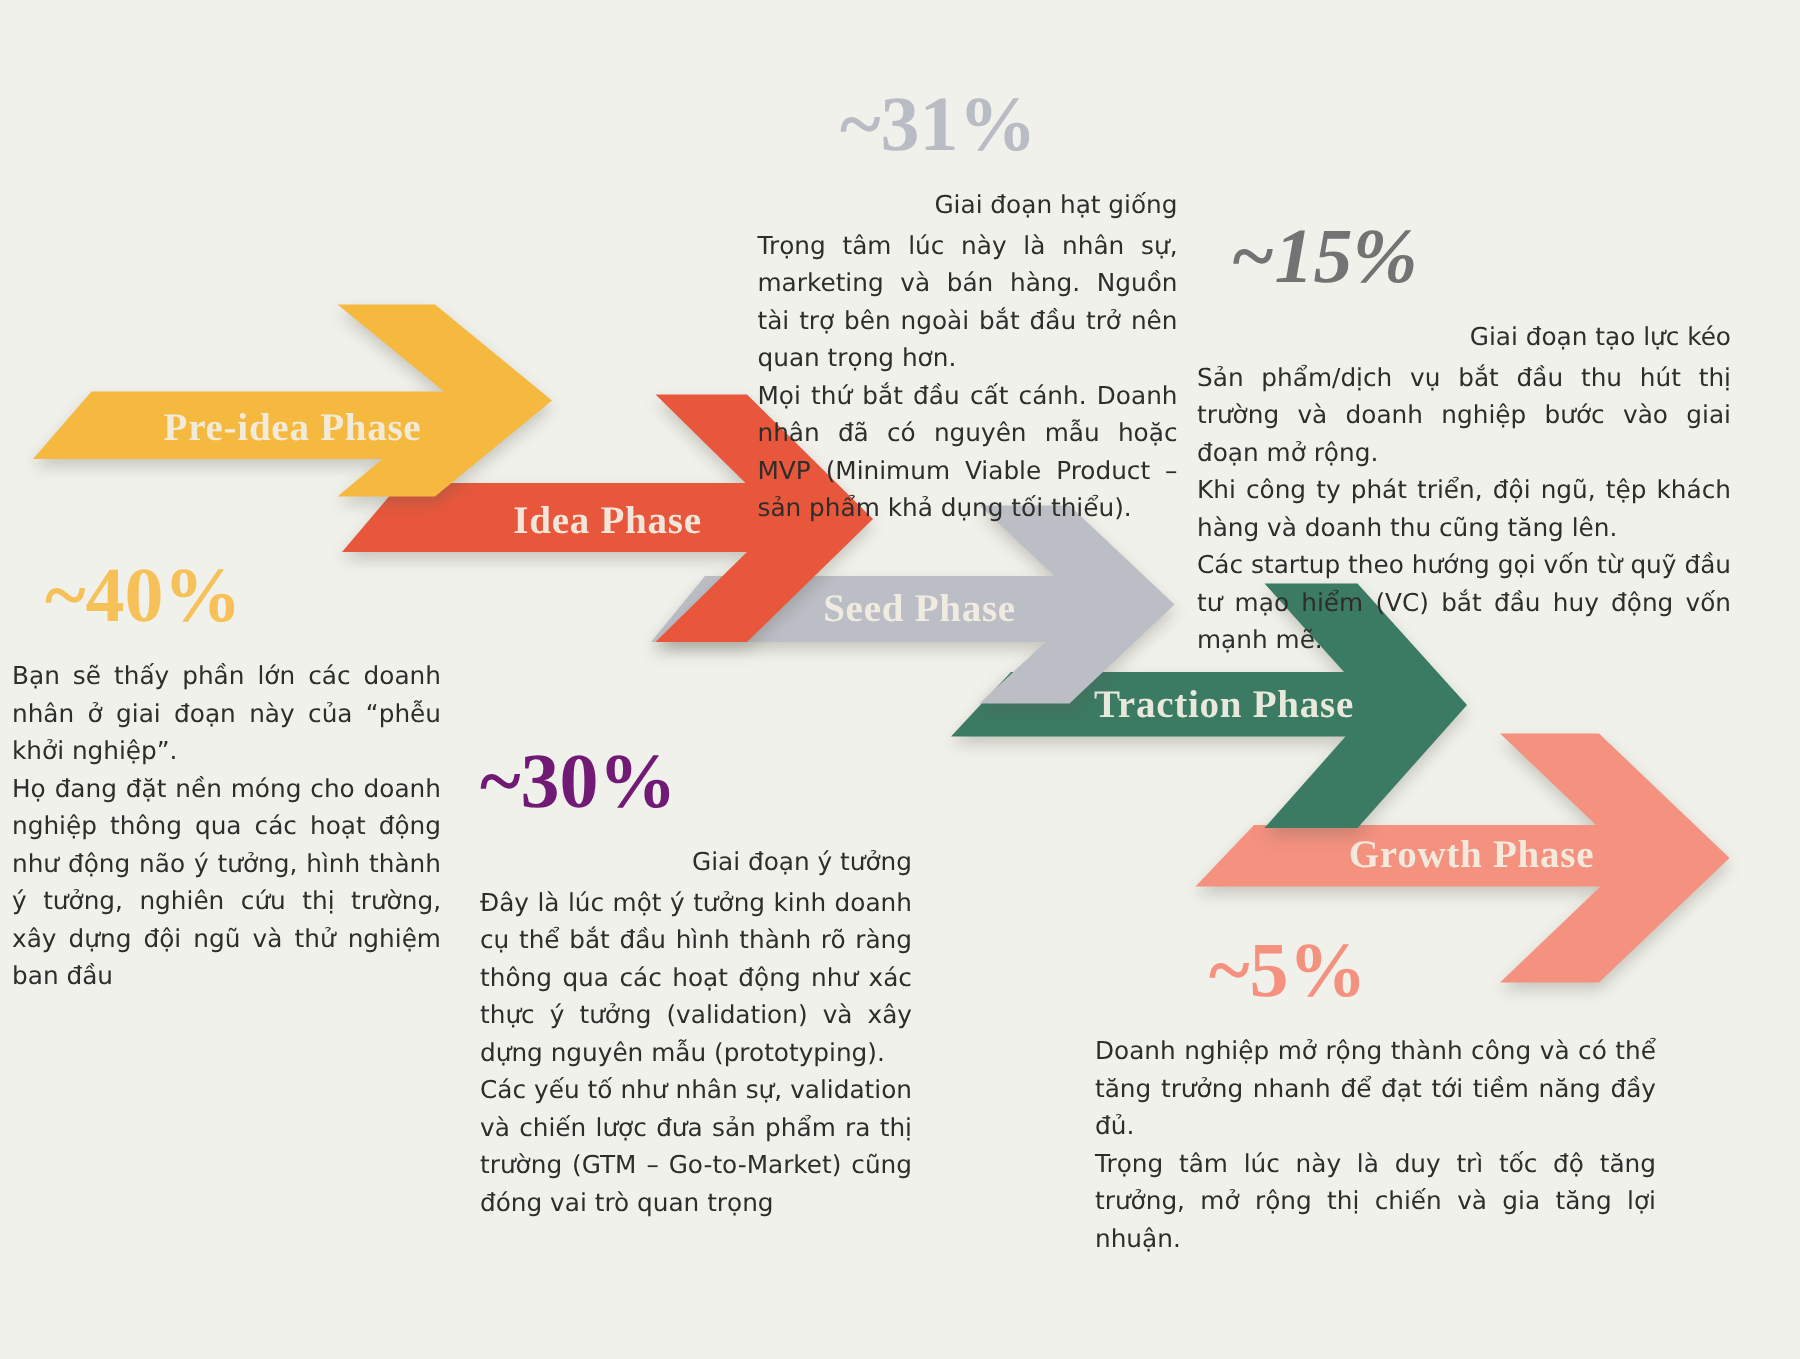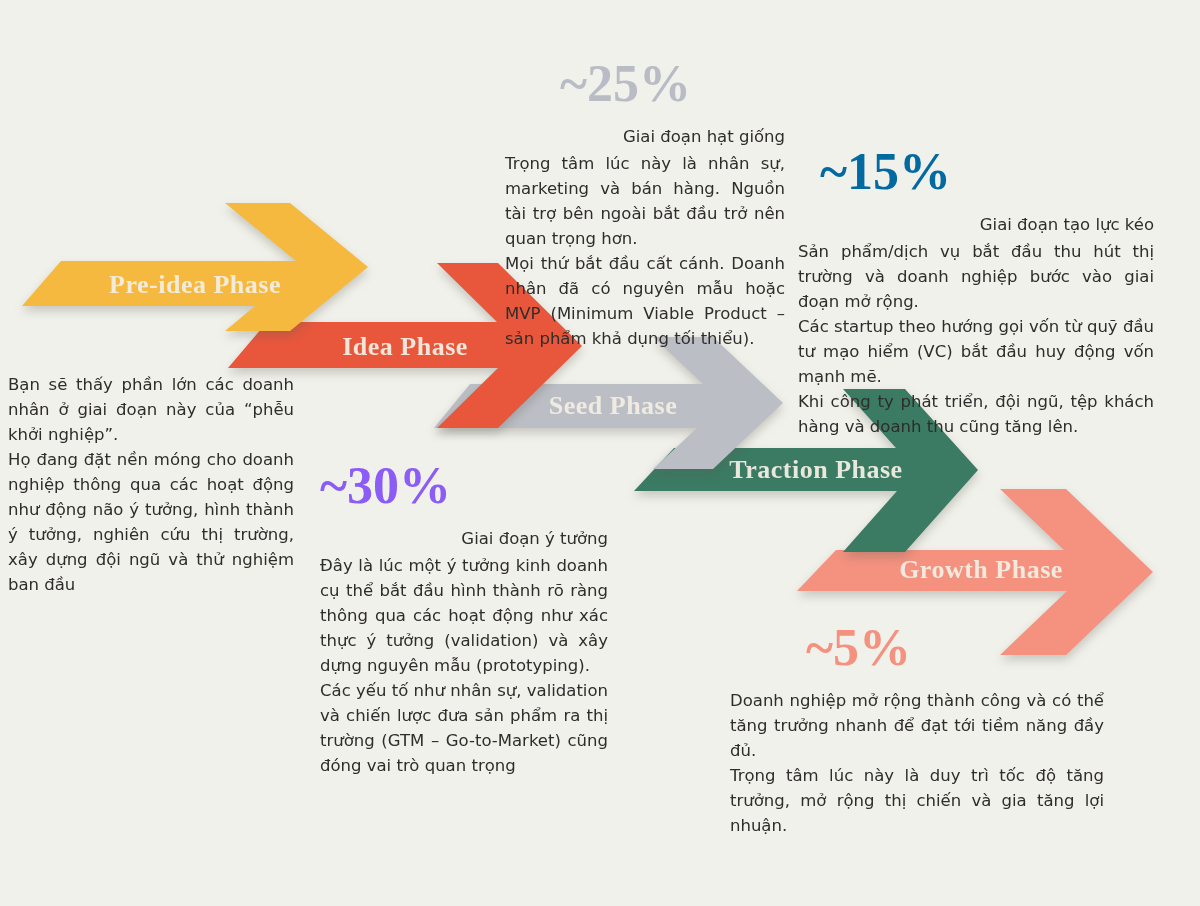--- a/index.html
+++ b/index.html
@@ -57,44 +57,45 @@
       <text class="arrow-label" x="405" y="355" text-anchor="middle" fill="#F3EEE3">Idea Phase</text>
     </g>
 
     <g class="arrow">
       <polygon points="61,261 296,261 225,203 290,203 368,267 290,331 225,331 255,306 22,306" fill="#F6B93F"></polygon>
       <text class="arrow-label" x="195" y="293" text-anchor="middle" fill="#F3EEE3">Pre-idea Phase</text>
     </g>
   </svg>
 
   <div class="block b1">
+    <div class="pct" style="color: rgb(247, 193, 89);">~40%</div>
     <p>Bạn sẽ thấy phần lớn các doanh nhân ở giai đoạn này của “phễu khởi nghiệp”.</p>
     <p>Họ đang đặt nền móng cho doanh nghiệp thông qua các hoạt động như động não ý tưởng, hình thành ý tưởng, nghiên cứu thị trường, xây dựng đội ngũ và thử nghiệm ban đầu</p>
   </div>
 
   <div class="block b2">
-    <div class="pct" style="color: #8b5cf6;">~30%</div>
+    <div class="pct" style="color: #701a75; margin-top: 36px;">~30%</div>
     <div class="btitle">Giai đoạn ý tưởng</div>
     <p>Đây là lúc một ý tưởng kinh doanh cụ thể bắt đầu hình thành rõ ràng thông qua các hoạt động như xác thực ý tưởng (validation) và xây dựng nguyên mẫu (prototyping).</p>
     <p>Các yếu tố như nhân sự, validation và chiến lược đưa sản phẩm ra thị trường (GTM – Go-to-Market) cũng đóng vai trò quan trọng</p>
   </div>
 
   <div class="block b3">
-    <div class="pct" style="color: rgb(185, 188, 196);">~25%</div>
+    <div class="pct" style="color: rgb(185, 188, 196);">~31%</div>
     <div class="btitle">Giai đoạn hạt giống</div>
     <p>Trọng tâm lúc này là nhân sự, marketing và bán hàng. Nguồn tài trợ bên ngoài bắt đầu trở nên quan trọng hơn.</p>
     <p>Mọi thứ bắt đầu cất cánh. Doanh nhân đã có nguyên mẫu hoặc MVP (Minimum Viable Product – sản phẩm khả dụng tối thiểu).</p>
   </div>
 
   <div class="block b4">
-    <div class="pct" style="color: #0369a1;">~15%</div>
+    <div class="pct" style="color: #737373; font-style: italic;">~15%</div>
     <div class="btitle">Giai đoạn tạo lực kéo</div>
     <p>Sản phẩm/dịch vụ bắt đầu thu hút thị trường và doanh nghiệp bước vào giai đoạn mở rộng.</p>
+    <p>Khi công ty phát triển, đội ngũ, tệp khách hàng và doanh thu cũng tăng lên.</p>
     <p>Các startup theo hướng gọi vốn từ quỹ đầu tư mạo hiểm (VC) bắt đầu huy động vốn mạnh mẽ.</p>
-    <p>Khi công ty phát triển, đội ngũ, tệp khách hàng và doanh thu cũng tăng lên.</p>
   </div>
 
   <div class="block b5">
     <div class="pct" style="color: rgb(244, 145, 127);">~5%</div>
     <p>Doanh nghiệp mở rộng thành công và có thể tăng trưởng nhanh để đạt tới tiềm năng đầy đủ.</p>
     <p>Trọng tâm lúc này là duy trì tốc độ tăng trưởng, mở rộng thị chiến và gia tăng lợi nhuận.</p>
   </div>
 
 </div>
 

